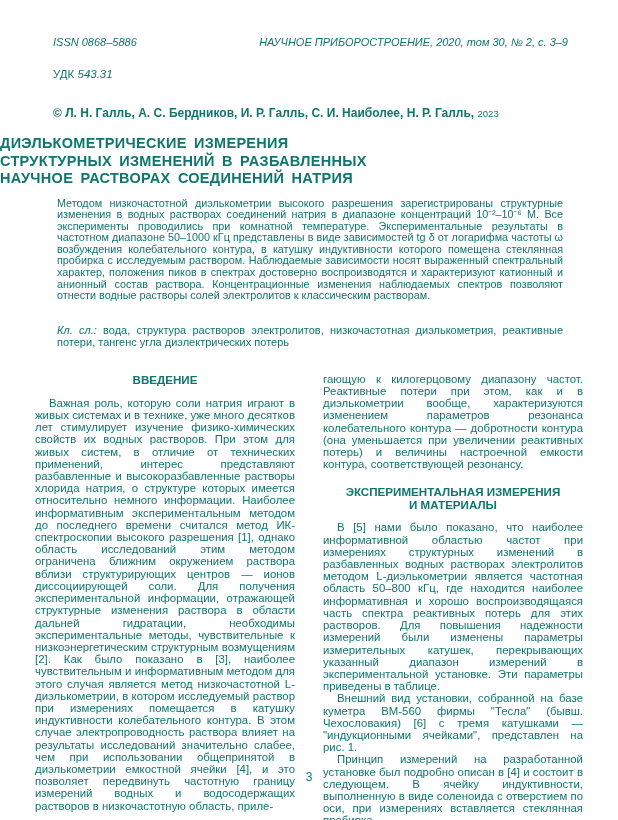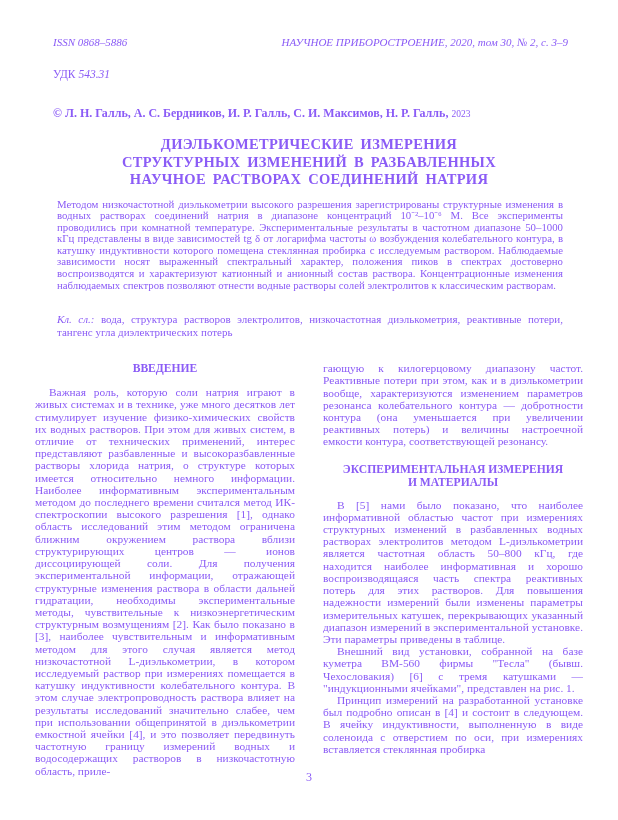--- a/index.html
+++ b/index.html
@@ -1,22 +1,22 @@
 <!DOCTYPE html>
 <html><head>
 <meta charset="utf-8">
 <style>
   html, body { margin: 0; padding: 0; background: #ffffff; }
   .page {
     position: relative;
     width: 618px;
     height: 820px;
     background: #ffffff;
-    color: #8b5cf6;
-    font-family: Liberation Serif, serif;
+    color: #0f766e;
+    font-family: Liberation Sans, sans-serif;
     overflow: hidden;
   }
   
   .runhead {
     display: flex;
     justify-content: space-between;
     align-items: baseline;
     margin: 36px 50px 0 53px;
     font-style: italic;
     font-size: 11px;
@@ -53,21 +53,20 @@
     font-size: 12px;
     font-weight: bold;
   }
   .authors .year {
     font-size: 9.5px;
     font-weight: normal;
   }
   
   .title {
     margin-top: 15px;
-    text-align: center;
     font-weight: bold;
     font-size: 14.5px;
     line-height: 17.5px;
     letter-spacing: 0.3px;
     word-spacing: 3px;
   }
   
   .abstract {
     margin: 10px 55px 0 57px;
     font-size: 10.8px;
@@ -123,21 +122,21 @@
     <span>ISSN 0868–5886</span>
     <span>НАУЧНОЕ ПРИБОРОСТРОЕНИЕ, 2020, том 30, № 2, с. 3–9</span>
   </div>
 
 
   <div class="udc">
     <span>УДК </span><span class="udc-num">543.31</span>
   </div>
 
   <div class="authors">
-    <span>© Л. Н. Галль, А. С. Бердников, И. Р. Галль, С. И. Максимов, Н. Р. Галль, </span><span class="year">2023</span>
+    <span>© Л. Н. Галль, А. С. Бердников, И. Р. Галль, С. И. Наиболее, Н. Р. Галль, </span><span class="year">2023</span>
   </div>
 
   <div class="title">
     <div>ДИЭЛЬКОМЕТРИЧЕСКИЕ  ИЗМЕРЕНИЯ</div>
     <div>СТРУКТУРНЫХ  ИЗМЕНЕНИЙ  В  РАЗБАВЛЕННЫХ</div>
     <div>НАУЧНОЕ  РАСТВОРАХ  СОЕДИНЕНИЙ  НАТРИЯ</div>
   </div>
 
   <div class="abstract">Методом низкочастотной диэлькометрии высокого разрешения зарегистрированы структурные изменения в водных растворах соединений натрия в диапазоне концентраций 10⁻²–10⁻⁶ М. Все эксперименты проводились при комнатной температуре. Экспериментальные результаты в частотном диапазоне 50–1000 кГц представлены в виде зависимостей tg δ от логарифма частоты ω возбуждения колебательного контура, в катушку индуктивности которого помещена стеклянная пробирка с исследуемым раствором. Наблюдаемые зависимости носят выраженный спектральный характер, положения пиков в спектрах достоверно воспроизводятся и характеризуют катионный и анионный состав раствора. Концентрационные изменения наблюдаемых спектров позволяют отнести водные растворы солей электролитов к классическим растворам.</div>
 

